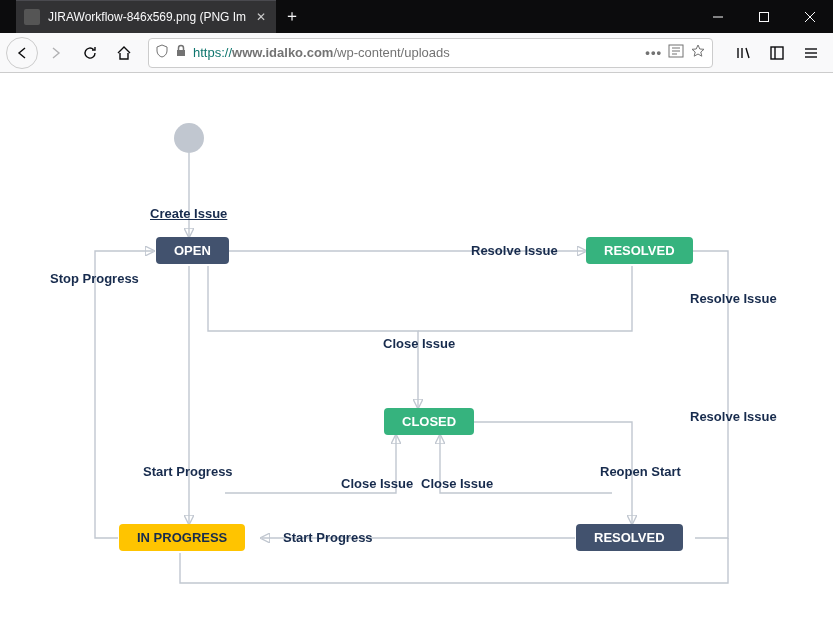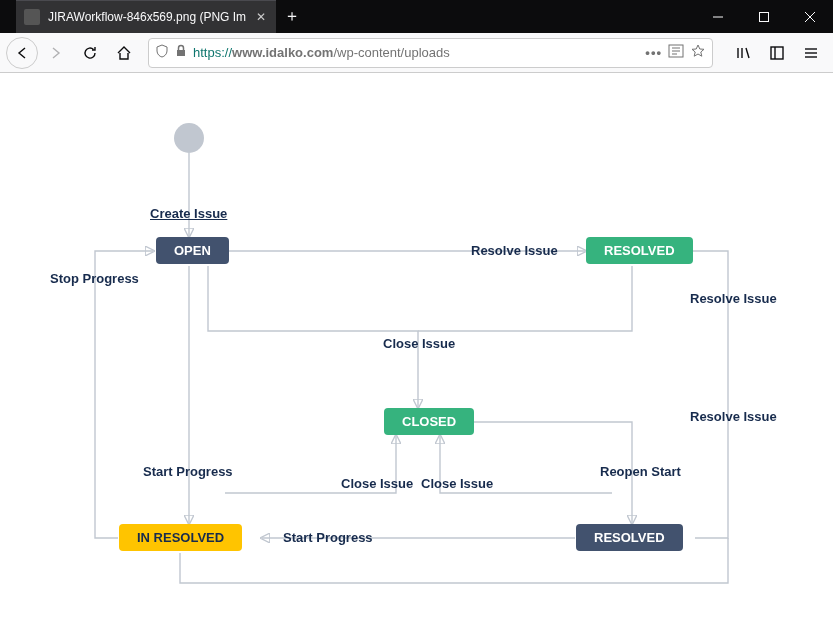--- a/index.html
+++ b/index.html
@@ -289,21 +289,21 @@
       <path d="M 180 480 L 180 510 L 728 510 L 728 465"></path>
 
       <line x1="575" y1="465" x2="262" y2="465" marker-end="url(#arr)"></line>
     </svg>
 
     <div class="start-node" style="left:174px; top:50px;"></div>
 
     <div class="node blue" style="left:156px; top:164px;">OPEN</div>
     <div class="node green" style="left:586px; top:164px;">RESOLVED</div>
     <div class="node green" style="left:384px; top:335px;">CLOSED</div>
-    <div class="node yellow" style="left:119px; top:451px;">IN RESOLVED</div>
+    <div class="node yellow" style="left:119px; top:451px;">IN PROGRESS</div>
     <div class="node blue" style="left:576px; top:451px;">RESOLVED</div>
 
     <div class="edge-label" style="left:150px; top:133px;text-decoration:underline;">Create Issue</div>
     <div class="edge-label" style="left:50px; top:198px;">Stop Progress</div>
     <div class="edge-label" style="left:471px; top:170px;">Resolve Issue</div>
     <div class="edge-label" style="left:690px; top:218px;">Resolve Issue</div>
     <div class="edge-label" style="left:690px; top:336px;">Resolve Issue</div>
     <div class="edge-label" style="left:383px; top:263px;">Close Issue</div>
     <div class="edge-label" style="left:341px; top:403px;">Close Issue</div>
     <div class="edge-label" style="left:421px; top:403px;">Close Issue</div>

